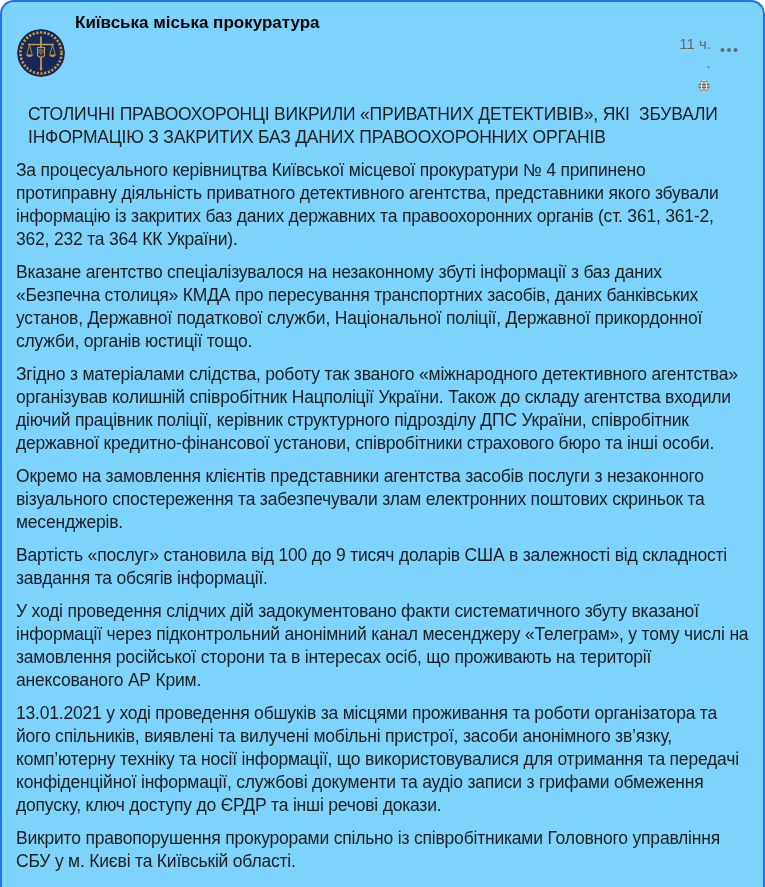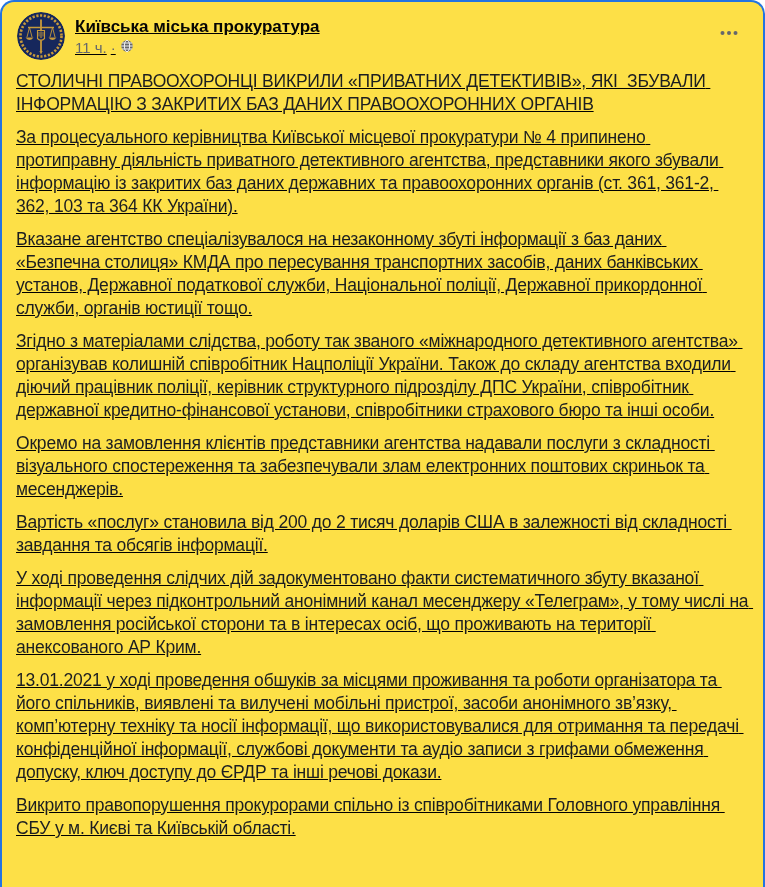--- a/index.html
+++ b/index.html
@@ -4,26 +4,25 @@
 <style>
   * { box-sizing: border-box; margin: 0; padding: 0; }
   html, body {
     background: #ffffff;
     font-family: "Liberation Sans", "DejaVu Sans", sans-serif;
   }
   .post-card {
     position: relative;
     width: 765px;
     height: 887px;
-    background: #fde047;
+    background: #7dd3fc;
     border: 2px solid #2374E1;
     border-bottom: none;
     border-radius: 14px 14px 0 0;
     overflow: hidden;
-    text-decoration: underline;
   }
   
   .post-header {
     display: flex;
     align-items: center;
     padding: 10px 16px 8px 15px;
   }
   .avatar {
     width: 48px;
     height: 48px;
@@ -38,26 +37,27 @@
   }
   .page-name {
     font-size: 17px;
     font-weight: 700;
     color: #050505;
     line-height: 21px;
     cursor: pointer;
   }
   .meta-row {
     display: flex;
-    align-items: flex-start;
+    align-items: flex-end;
     gap: 4px;
     margin-top: 2px;
     font-size: 15px;
     color: #65676B;
     line-height: 18px;
+    flex-direction: column;
   }
   .meta-dot { color: #65676B; }
   .globe { width: 14px; height: 14px; display: inline-block; }
   .menu-button {
     width: 36px;
     height: 36px;
     border-radius: 50%;
     display: flex;
     align-items: center;
     justify-content: center;
@@ -72,20 +72,21 @@
   .post-body p {
     font-size: 17.5px;
     line-height: 23px;
     letter-spacing: -0.2px;
     margin-bottom: 10px;
     white-space: pre-wrap;
     color: #1c1e21;
   }
   .post-headline {
     color: #1c1e21;
+    margin-left: 12px;
   }
 </style>
 </head>
 <body>
 
 <div class="post-card">
 
   <div class="post-header">
 
     <svg class="avatar" viewBox="0 0 48 48">
@@ -131,24 +132,24 @@
       <svg width="20" height="20" viewBox="0 0 20 20">
         <circle cx="3.5" cy="10" r="2" fill="#65676B"></circle>
         <circle cx="10" cy="10" r="2" fill="#65676B"></circle>
         <circle cx="16.5" cy="10" r="2" fill="#65676B"></circle>
       </svg>
     </div>
   </div>
 
   <div class="post-body">
     <p class="post-headline">СТОЛИЧНІ ПРАВООХОРОНЦІ ВИКРИЛИ «ПРИВАТНИХ ДЕТЕКТИВІВ», ЯКІ  ЗБУВАЛИ ІНФОРМАЦІЮ З ЗАКРИТИХ БАЗ ДАНИХ ПРАВООХОРОННИХ ОРГАНІВ</p>
-    <p>За процесуального керівництва Київської місцевої прокуратури № 4 припинено протиправну діяльність приватного детективного агентства, представники якого збували інформацію із закритих баз даних державних та правоохоронних органів (ст. 361, 361-2, 362, 103 та 364 КК України).</p>
+    <p>За процесуального керівництва Київської місцевої прокуратури № 4 припинено протиправну діяльність приватного детективного агентства, представники якого збували інформацію із закритих баз даних державних та правоохоронних органів (ст. 361, 361-2, 362, 232 та 364 КК України).</p>
     <p>Вказане агентство спеціалізувалося на незаконному збуті інформації з баз даних «Безпечна столиця» КМДА про пересування транспортних засобів, даних банківських установ, Державної податкової служби, Національної поліції, Державної прикордонної служби, органів юстиції тощо.</p>
     <p>Згідно з матеріалами слідства, роботу так званого «міжнародного детективного агентства» організував колишній співробітник Нацполіції України. Також до складу агентства входили діючий працівник поліції, керівник структурного підрозділу ДПС України, співробітник державної кредитно-фінансової установи, співробітники страхового бюро та інші особи.</p>
-    <p>Окремо на замовлення клієнтів представники агентства надавали послуги з складності візуального спостереження та забезпечували злам електронних поштових скриньок та месенджерів.</p>
-    <p>Вартість «послуг» становила від 200 до 2 тисяч доларів США в залежності від складності завдання та обсягів інформації.</p>
+    <p>Окремо на замовлення клієнтів представники агентства засобів послуги з незаконного візуального спостереження та забезпечували злам електронних поштових скриньок та месенджерів.</p>
+    <p>Вартість «послуг» становила від 100 до 9 тисяч доларів США в залежності від складності завдання та обсягів інформації.</p>
     <p>У ході проведення слідчих дій задокументовано факти систематичного збуту вказаної інформації через підконтрольний анонімний канал месенджеру «Телеграм», у тому числі на замовлення російської сторони та в інтересах осіб, що проживають на території анексованого АР Крим.</p>
     <p>13.01.2021 у ході проведення обшуків за місцями проживання та роботи організатора та його спільників, виявлені та вилучені мобільні пристрої, засоби анонімного зв’язку, комп’ютерну техніку та носії інформації, що використовувалися для отримання та передачі конфіденційної інформації, службові документи та аудіо записи з грифами обмеження допуску, ключ доступу до ЄРДР та інші речові докази.</p>
     <p>Викрито правопорушення прокурорами спільно із співробітниками Головного управління СБУ у м. Києві та Київській області.</p>
 
   </div>
 
 </div>
 
 </body></html>

